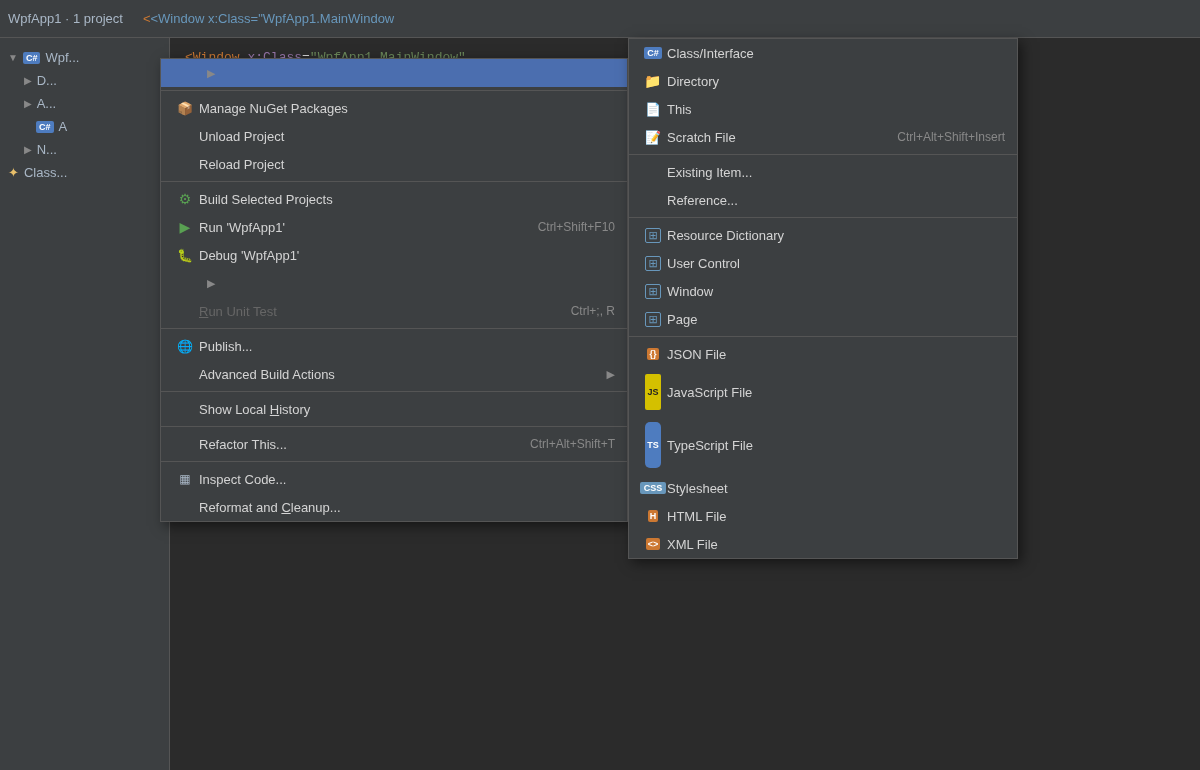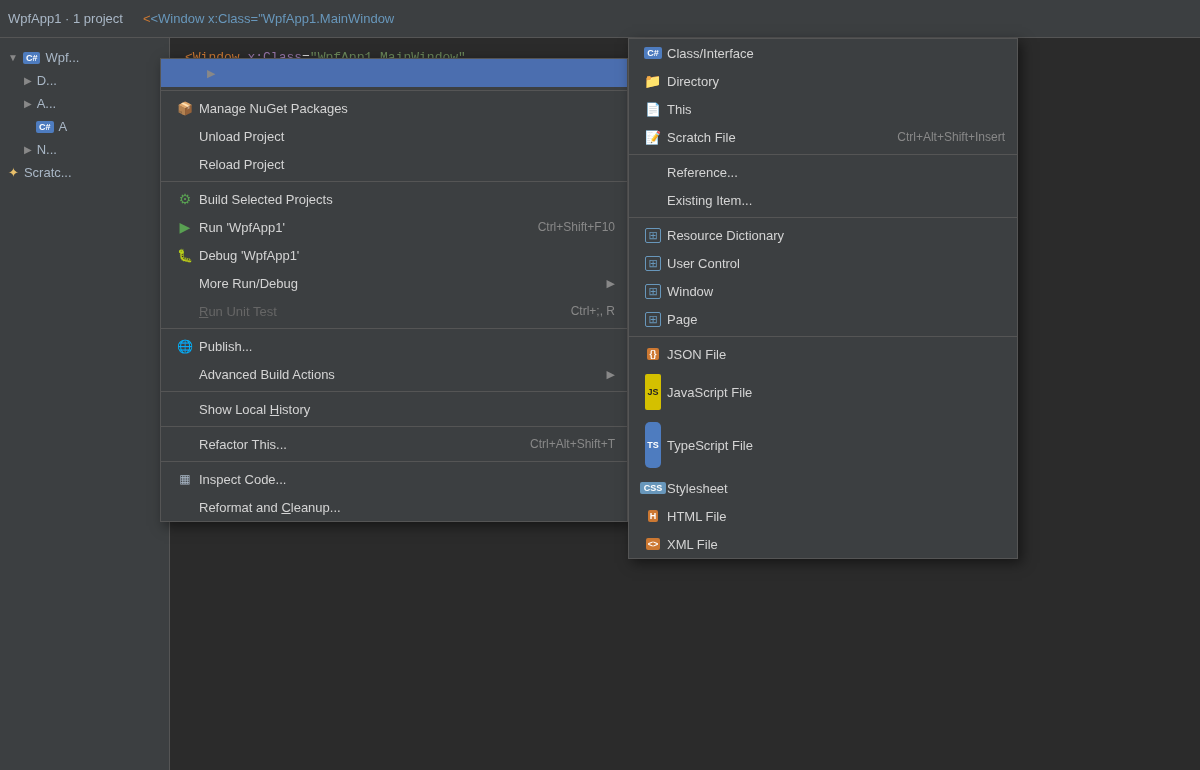--- a/index.html
+++ b/index.html
@@ -279,21 +279,21 @@
   <div class="sidebar-item" style="padding-left:36px">
     <span class="cs-badge">C#</span>
     <span>A</span>
   </div>
   <div class="sidebar-item" style="padding-left:24px">
     <span class="arrow">▶</span>
     <span>N...</span>
   </div>
   <div class="sidebar-item">
     <span class="scratch-icon">✦</span>
-    <span>Scratc...</span>
+    <span>Class...</span>
   </div>
 </div>
 
 <div class="code-area">
   <div class="code-line">
     <span class="kw">&lt;Window</span> <span style="color:#9876aa">x:Class</span>=<span class="str">"WpfApp1.MainWindow"</span>
   </div>
   <div class="code-line" style="color:#888; margin-top:4px">...</div>
 </div>
 
@@ -344,21 +344,20 @@
 
     <div class="menu-item">
       <div class="icon-area">
         <span style="color:#cc7832; font-size:13px">🐛</span>
       </div>
       <div class="label-area">Debug 'WpfApp1'</div>
     </div>
 
     <div class="menu-item">
       <div class="icon-area"></div>
-      <div class="label-area">More Run/Debug</div>
       <div class="arrow-area">▶</div>
     </div>
 
     <div class="menu-item disabled">
       <div class="icon-area"></div>
       <div class="label-area"><span class="underline">R</span>un Unit Test</div>
       <div class="shortcut-area">Ctrl+;, R</div>
     </div>
 
     <div class="menu-separator"></div>
@@ -435,28 +434,28 @@
         <span class="icon-scratch">📝</span>
       </div>
       <div class="label-area">Scratch File</div>
       <div class="shortcut-area">Ctrl+Alt+Shift+Insert</div>
     </div>
 
     <div class="menu-separator"></div>
 
     <div class="menu-item">
       <div class="icon-area"></div>
+      <div class="label-area">Existing Item...</div>
+    </div>
+
+    <div class="menu-item">
+      <div class="icon-area"></div>
       <div class="label-area">Reference...</div>
     </div>
 
-    <div class="menu-item">
-      <div class="icon-area"></div>
-      <div class="label-area">Existing Item...</div>
-    </div>
-
     <div class="menu-separator"></div>
 
     <div class="menu-item">
       <div class="icon-area">
         <span class="icon-wpf">⊞</span>
       </div>
       <div class="label-area">Resource Dictionary</div>
     </div>
 
     <div class="menu-item">

